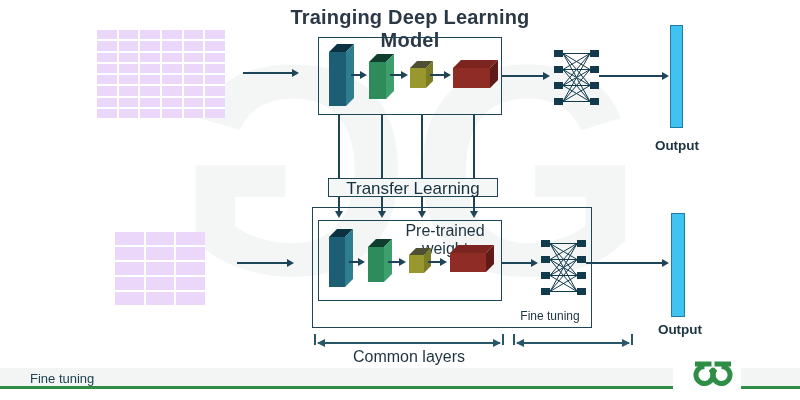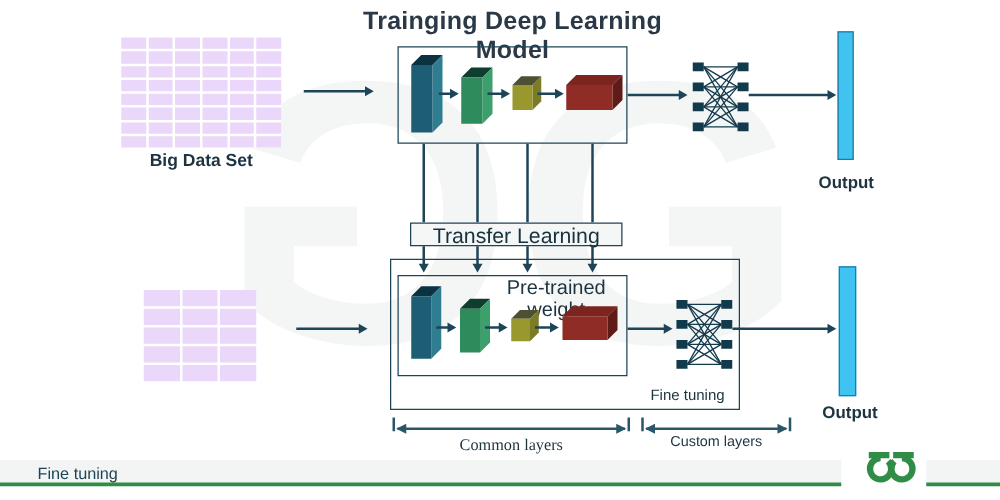--- a/index.html
+++ b/index.html
@@ -123,21 +123,20 @@
       <div class="cell" style="background: rgb(235, 215, 250);"></div>
       <div class="cell" style="background: rgb(235, 215, 250);"></div>
       <div class="cell" style="background: rgb(235, 215, 250);"></div>
       <div class="cell" style="background: rgb(235, 215, 250);"></div>
       <div class="cell" style="background: rgb(235, 215, 250);"></div>
       <div class="cell" style="background: rgb(235, 215, 250);"></div>
       <div class="cell" style="background: rgb(235, 215, 250);"></div>
       <div class="cell" style="background: rgb(235, 215, 250);"></div>
       <div class="cell" style="background: rgb(235, 215, 250);"></div>
     </div>
-  <div class="lbl ds-label" style="left:97px; top:120px; width:128px;">Big Data Set</div>
 
   <div class="arr" style="left:243px; top:72px; width:54px;"></div>
 
   <div class="frame" style="left:318px; top:37px; width:184px; height:78px;"></div>
 
   <div class="cuboid" style="left: 329px; top: 44px; width: 25px; height: 62px;">
       <div class="cub-face " style="left: 0px; top: 0px; width: 17px; height: 8px; background: rgb(10, 50, 64); transform: skewX(-45deg); transform-origin: 0px 100%;"></div>
       <div class="cub-face tex" style="left: 17px; top: 8px; width: 8px; height: 54px; background: rgb(46, 125, 145); transform: skewY(-45deg); transform-origin: 0px 0px;"></div>
       <div class="cub-face tex" style="left: 0px; top: 8px; width: 17px; height: 54px; background: rgb(30, 94, 116);"></div>
     </div>
@@ -300,27 +299,26 @@
 
   <div class="arr" style="left:586px; top:262px; width:81px;"></div>
 
   <div class="outbar" style="left:671px; top:213px; width:14px; height:104px;"></div>
   <div class="lbl out-label" style="left:640px; top:322px; width:80px;">Output</div>
 
   <div class="meas" style="left:318px; top:342px; width:182px;">
     <i class="tick l"></i>
       <i class="tick r"></i>
   </div>
-  <div class="lbl small-label" style="left:318px; top:348px; width:182px; font-size:13px;font-family:Liberation Serif, serif;">Common layers</div>
+  <div class="lbl small-label" style="left:318px; top:348px; width:182px; font-size:16px;">Common layers</div>
 
   <div class="meas" style="left:517px; top:342px; width:112px;">
     <i class="tick l"></i>
       <i class="tick r"></i>
   </div>
-  <div class="lbl small-label" style="left:517px; top:348px; width:112px; font-size:11.5px;">Custom layers</div>
 
   <div class="band" style="left:0; width:673px;"></div>
   <div class="band" style="left:741px; width:59px;"></div>
   <div class="greenline" style="left:0; width:673px;"></div>
   <div class="greenline" style="left:741px; width:59px;"></div>
   <div class="footer-caption">Fine tuning</div>
 
   <svg class="logo" width="50" height="31" viewBox="0 0 100 62">
     <g fill="none" stroke="#2f8d46" stroke-width="10">
       <path d="M14 12 H 47"></path>

